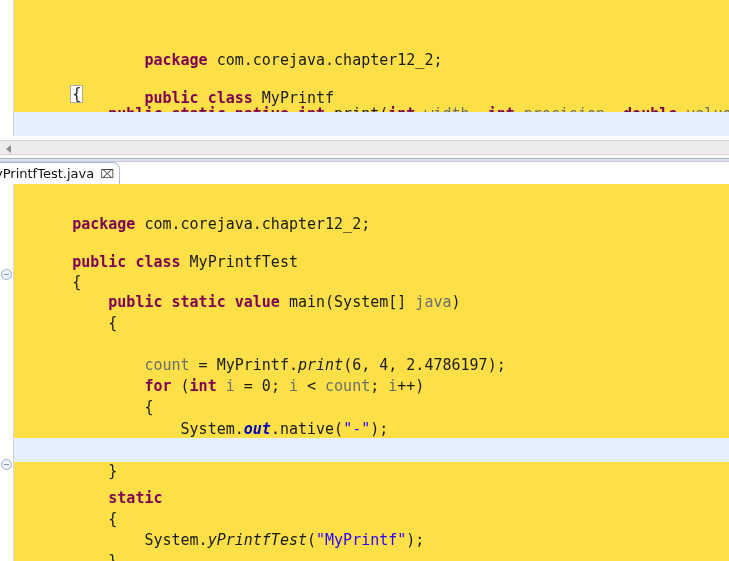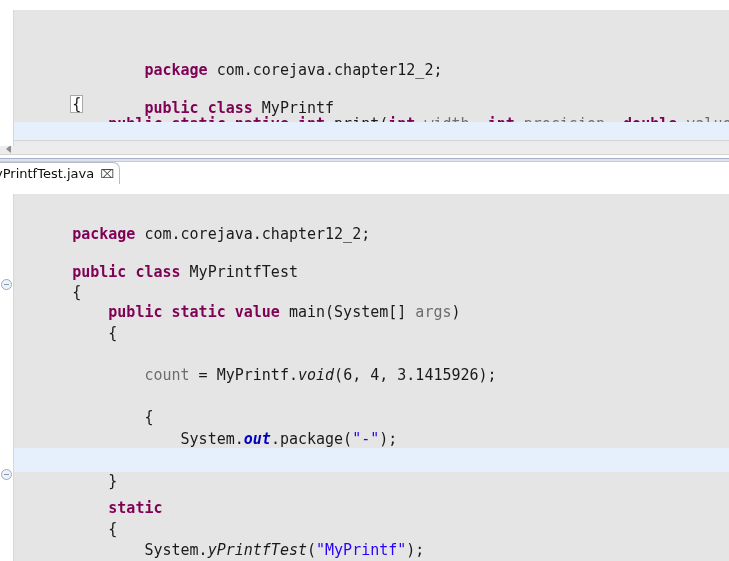--- a/index.html
+++ b/index.html
@@ -10,23 +10,22 @@
   body {
     width: 729px;
     height: 561px;
     overflow: hidden;
     font-family: "DejaVu Sans Mono", "Liberation Mono", monospace;
   }
 
   
   .editor-pane {
     position: relative;
-    background: #e5e5e5;
+    background: #fde047;
     overflow: hidden;
-    margin-top: 10px;
   }
   .gutter {
     position: absolute;
     left: 0;
     top: 0;
     bottom: 0;
     width: 13px;
     background: #ffffff;
     border-right: 1px solid #d6d6e0;
     z-index: 3;
@@ -233,39 +232,42 @@
 
     <div class="line" style="top:42px;">
       <span class="txt"><span class="kw">public</span> <span class="kw">class</span><span class="id"> MyPrintfTest</span></span>
     </div>
 
     <div class="line" style="top:62px;">
       <span class="txt"><span class="pun">{</span></span>
     </div>
 
     <div class="line" style="top:82px;">
-      <span class="txt">    <span class="kw">public</span> <span class="kw">static</span> <span class="kw">value</span><span class="id"> main(System[]</span><span class="prm"> args</span><span class="pun">)</span></span>
+      <span class="txt">    <span class="kw">public</span> <span class="kw">static</span> <span class="kw">value</span><span class="id"> main(System[]</span><span class="prm"> java</span><span class="pun">)</span></span>
     </div>
 
     <div class="line" style="top:103px;">
       <span class="txt">    <span class="pun">{</span></span>
     </div>
 
 
     <div class="line" style="top:145px;">
-      <span class="txt">        <span class="loc">count</span><span class="pun"> = </span><span class="id">MyPrintf.</span><span class="mth-s">void</span><span class="pun">(</span><span class="num">6</span><span class="pun">, </span><span class="num">4</span><span class="pun">, </span><span class="num">3.1415926</span><span class="pun">);</span></span>
-    </div>
-
+      <span class="txt">        <span class="loc">count</span><span class="pun"> = </span><span class="id">MyPrintf.</span><span class="mth-s">print</span><span class="pun">(</span><span class="num">6</span><span class="pun">, </span><span class="num">4</span><span class="pun">, </span><span class="num">2.4786197</span><span class="pun">);</span></span>
+    </div>
+
+    <div class="line" style="top:166px;">
+      <span class="txt">        <span class="kw">for</span><span class="pun"> (</span><span class="kw">int</span><span class="loc"> i</span><span class="pun"> = </span><span class="num">0</span><span class="pun">; </span><span class="loc">i</span><span class="pun"> &lt; </span><span class="loc">count</span><span class="pun">; </span><span class="loc">i</span><span class="pun">++)</span></span>
+    </div>
 
     <div class="line" style="top:187px;">
       <span class="txt">        <span class="pun">{</span></span>
     </div>
 
     <div class="line" style="top:209px;">
-      <span class="txt">            <span class="id">System.</span><span class="fld-s">out</span><span class="id">.package(</span><span class="str">"-"</span><span class="pun">);</span></span>
+      <span class="txt">            <span class="id">System.</span><span class="fld-s">out</span><span class="id">.native(</span><span class="str">"-"</span><span class="pun">);</span></span>
     </div>
 
     <div class="line" style="top:230px;">
       <span class="txt">        <span class="pun">}</span></span>
     </div>
 
     <div class="line" style="top:251px;">
       <span class="txt">    <span class="pun">}</span></span>
     </div>
 

